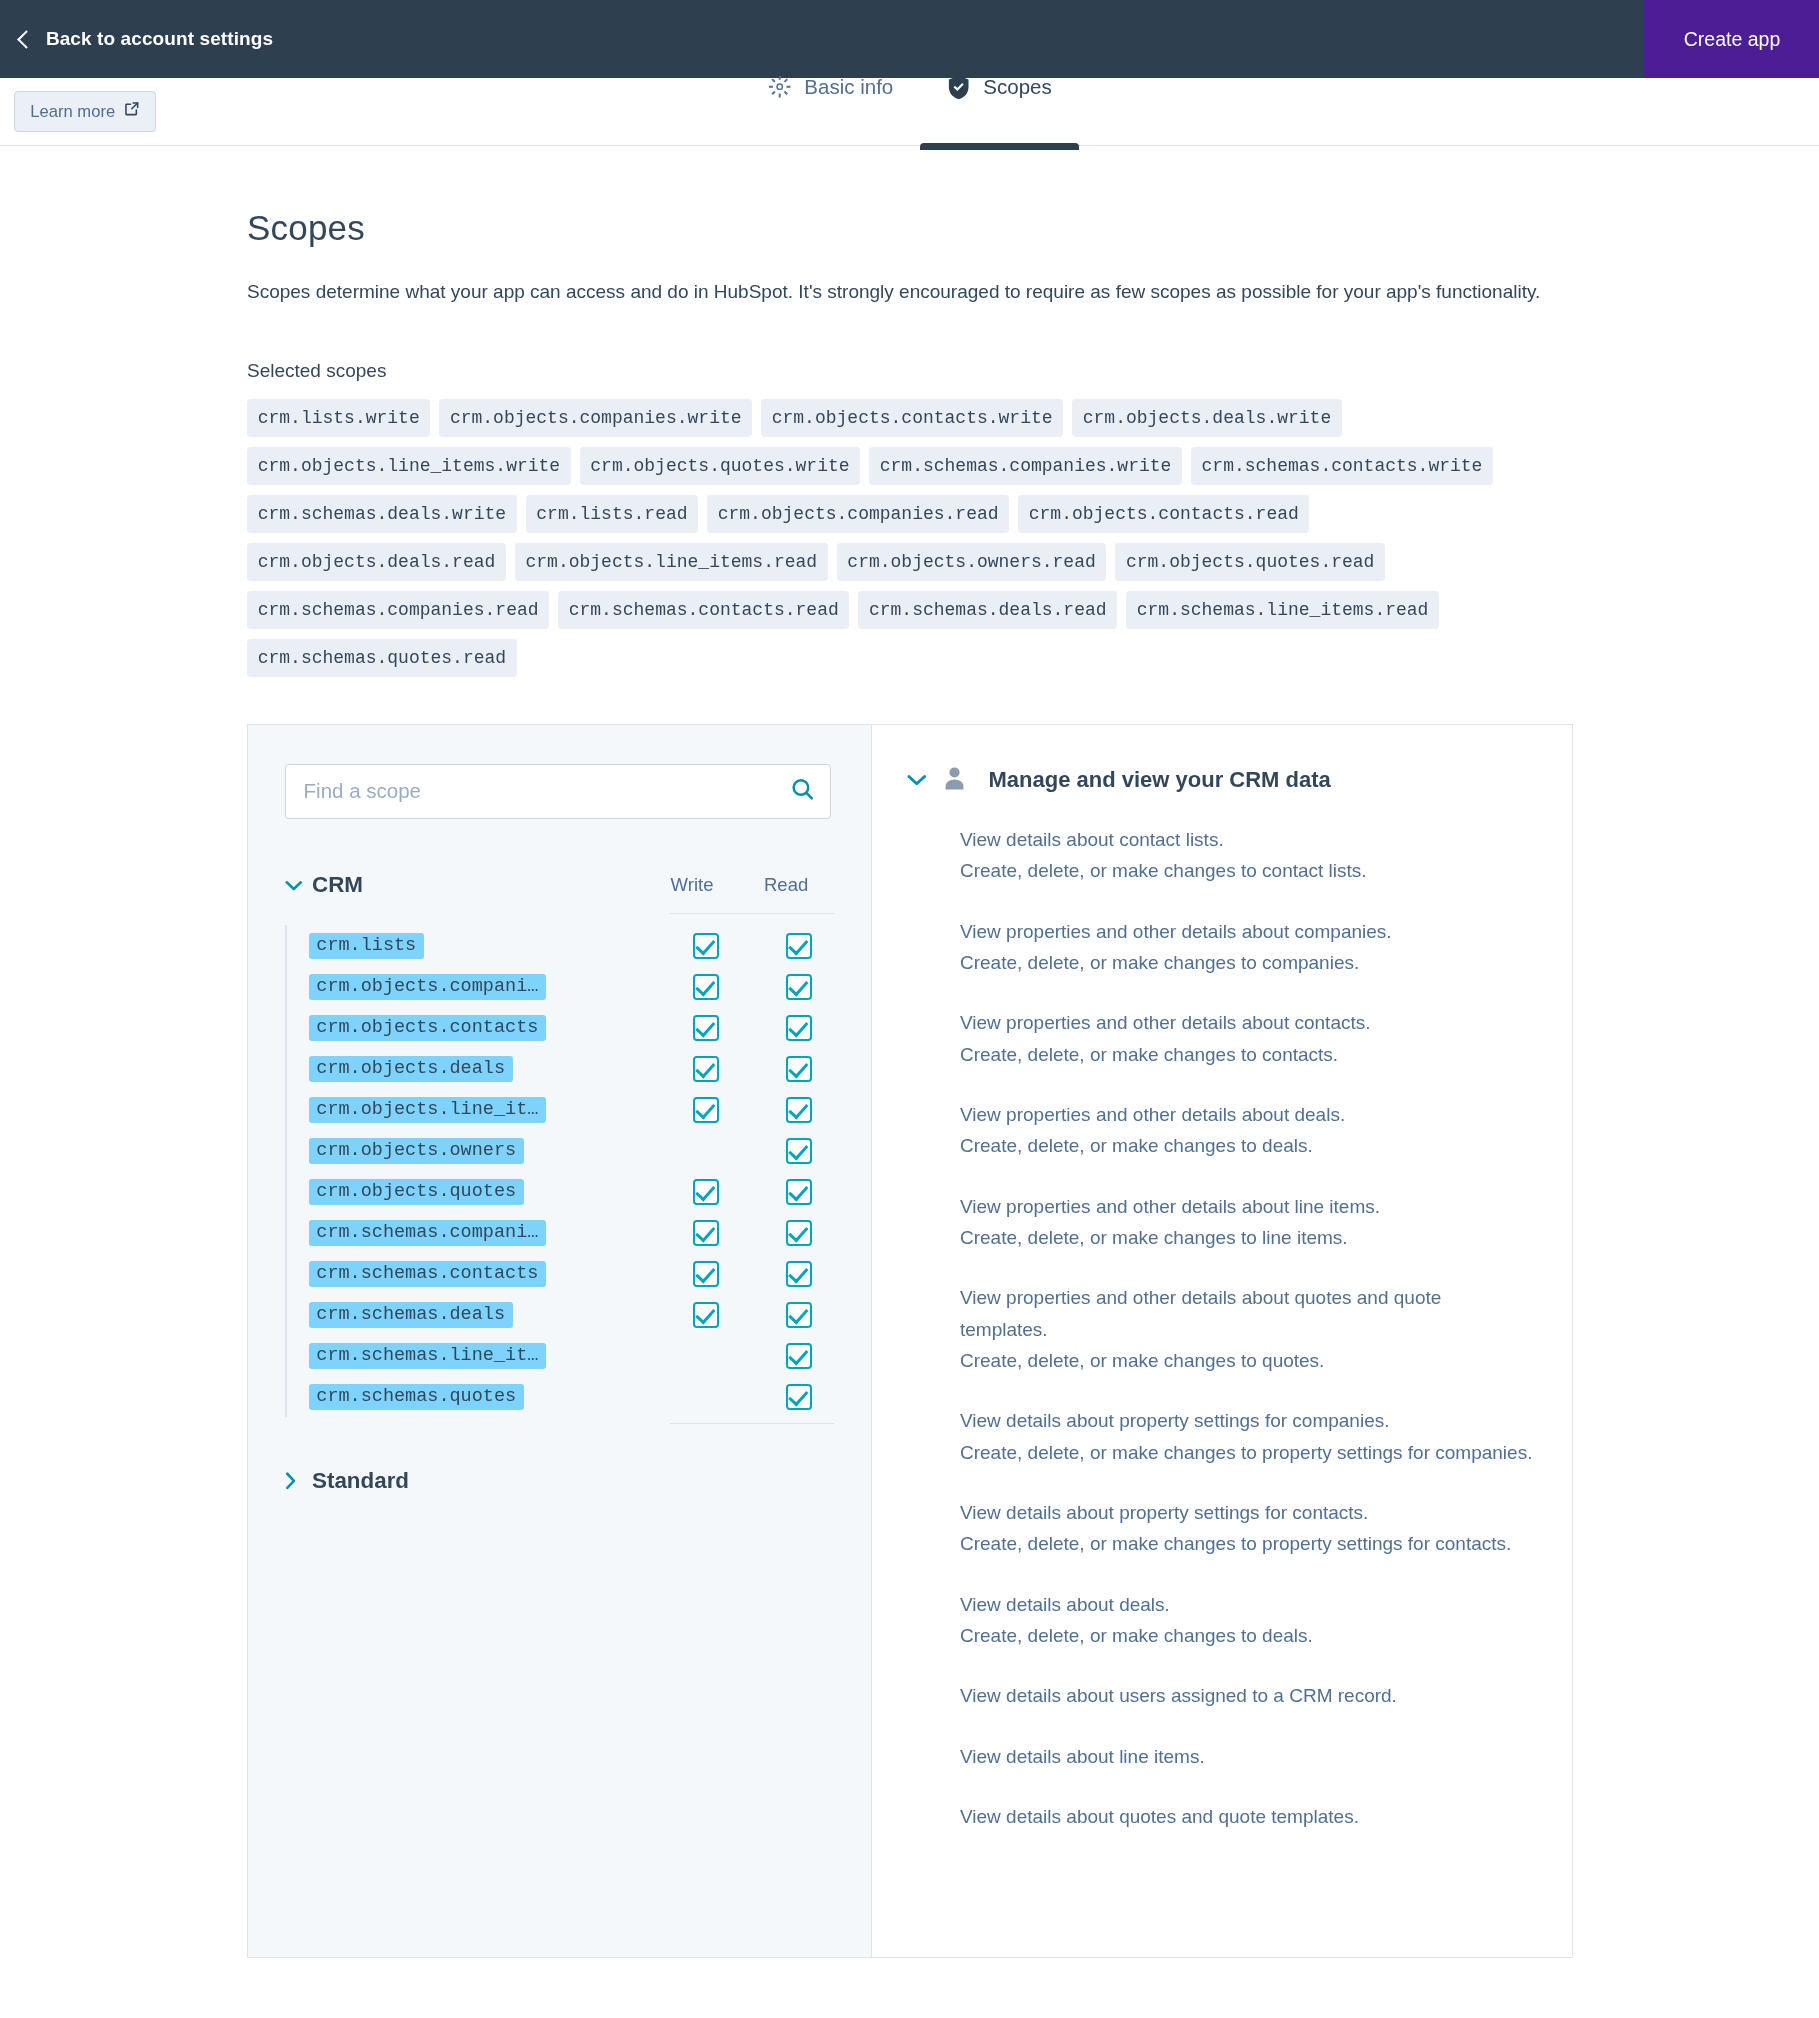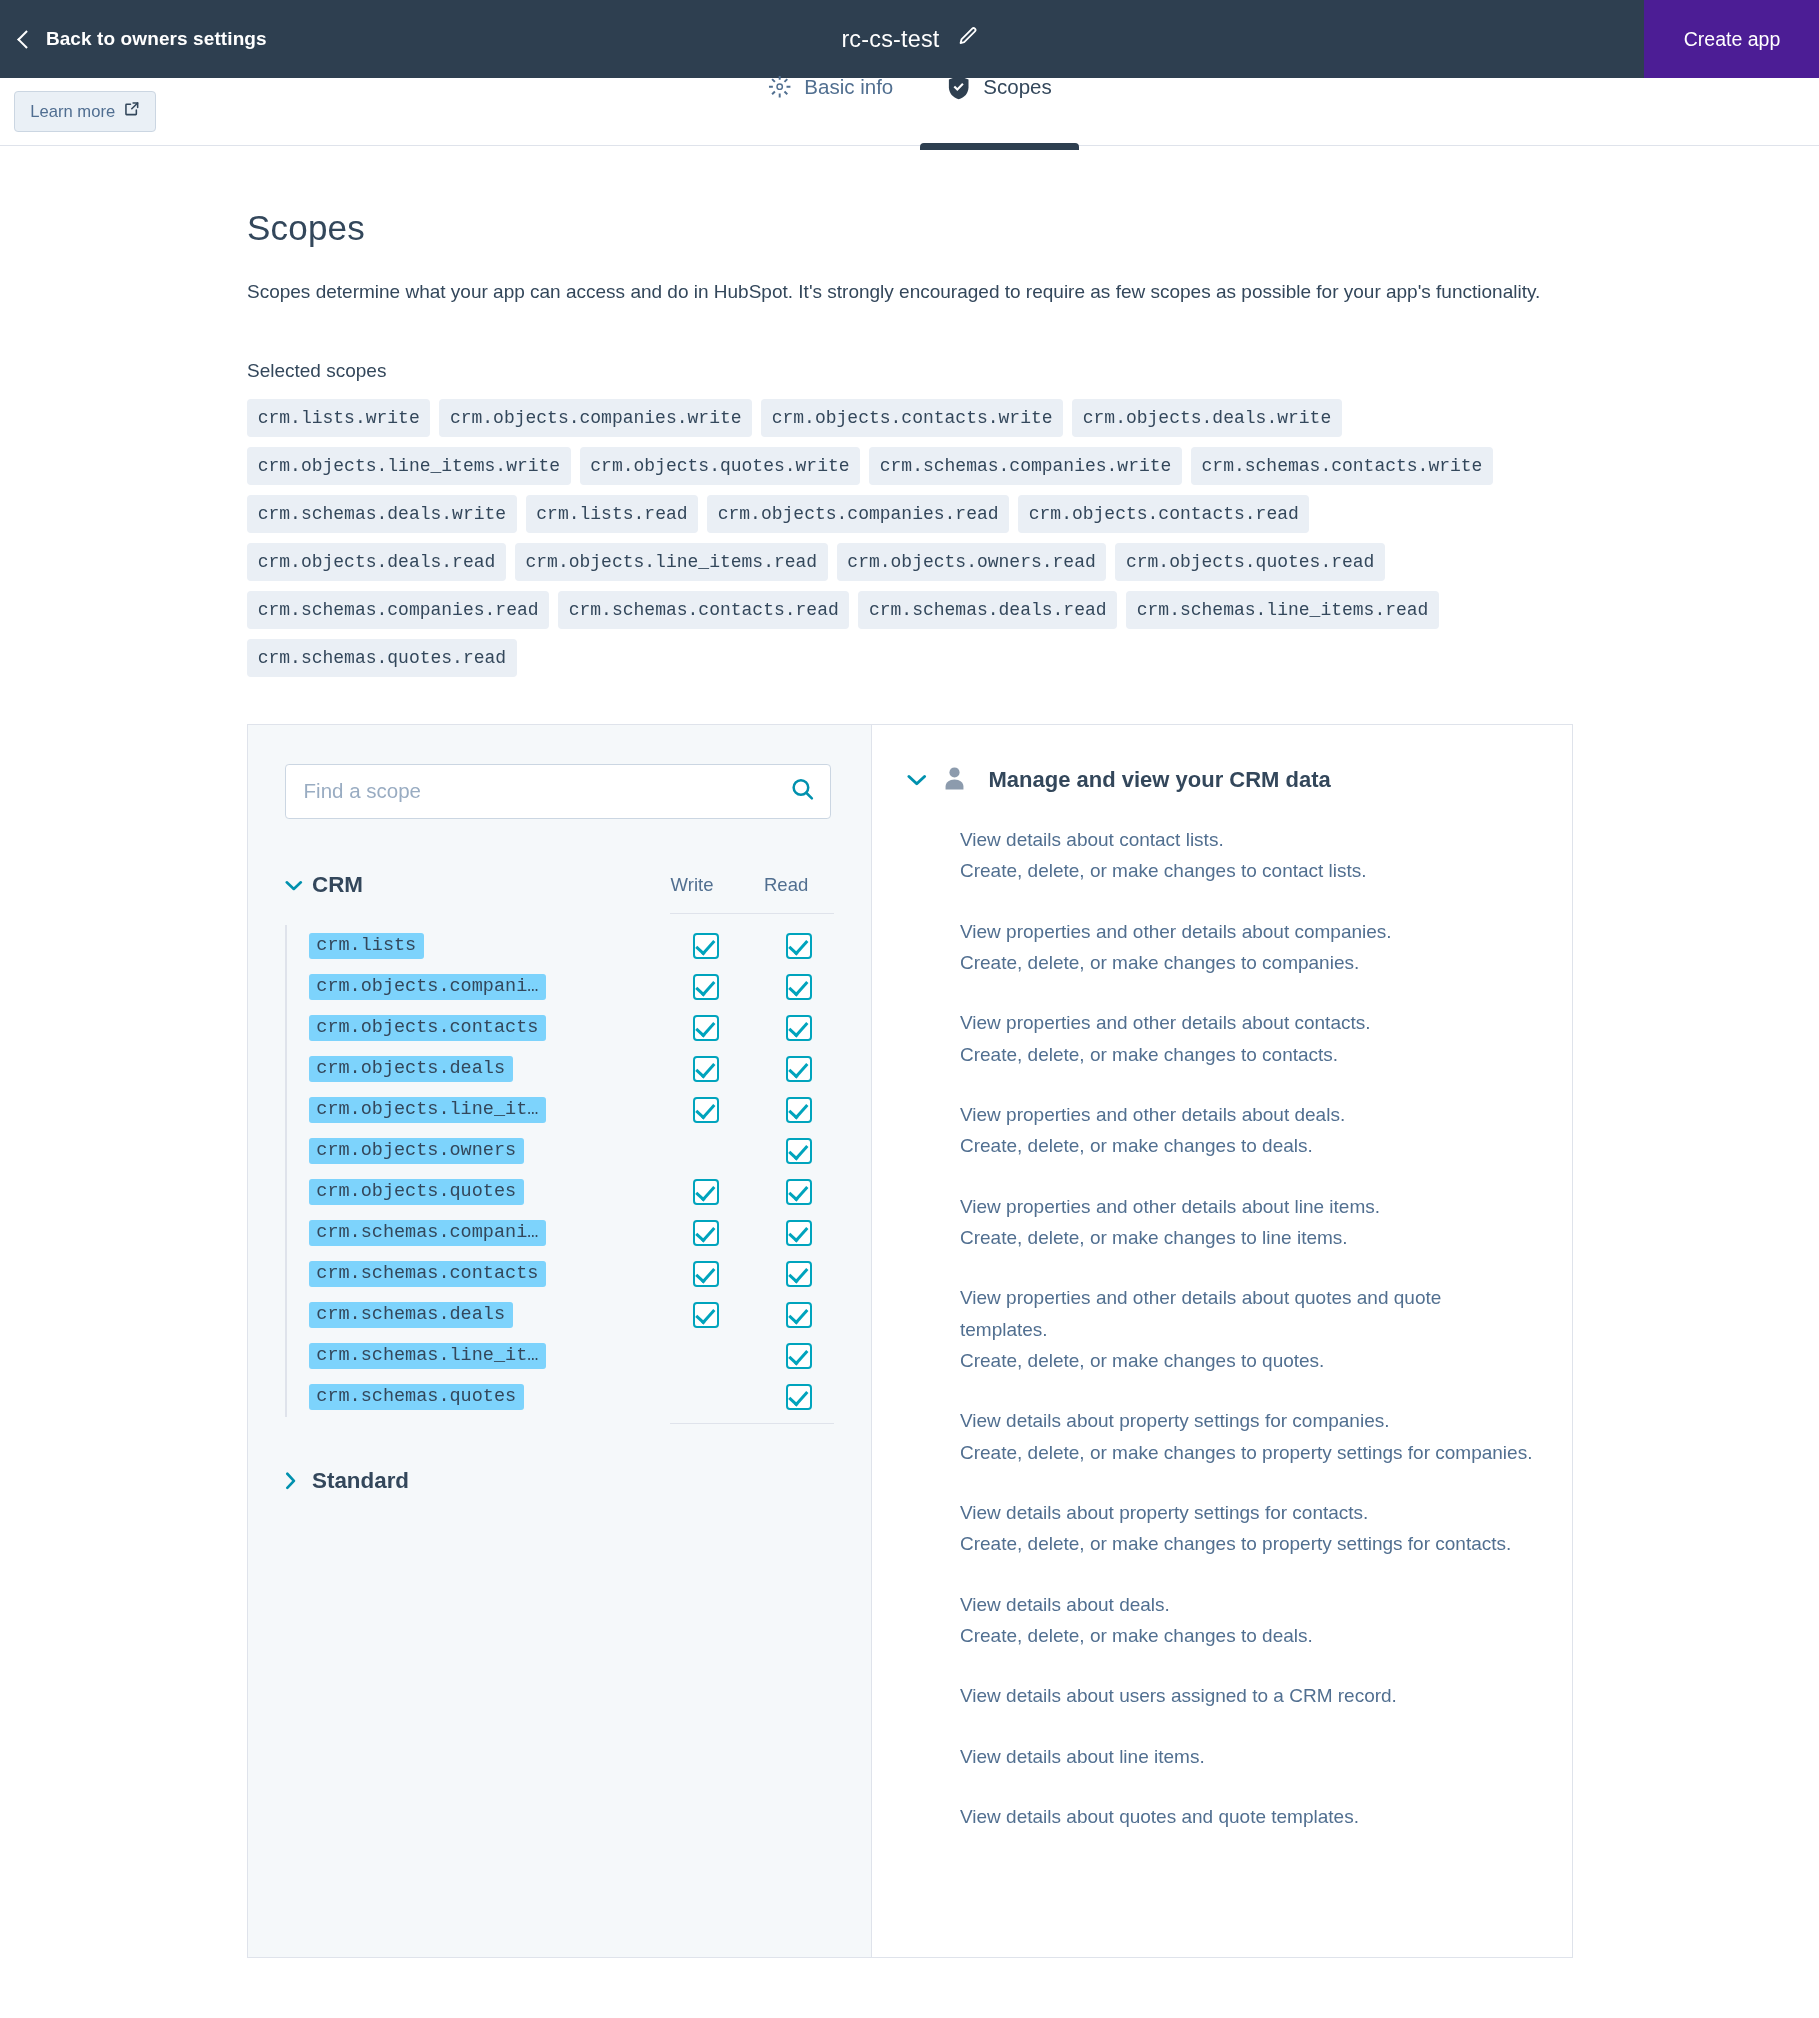--- a/index.html
+++ b/index.html
@@ -329,29 +329,21 @@
     line-height: 1.65;
     color: #516f90;
   }
 </style>
 </head>
 <body>
 
 <div class="topbar">
   <div class="back-link">
     <span class="back-chevron"></span>
-    <span class="back-text">Back to owners settings</span>
-  </div>
-  <div class="app-title-wrap">
-    <span class="app-title">rc-cs-test</span>
-    <span class="pencil-icon">
-      <svg width="21.5" height="21.5" viewBox="0 0 24 24" fill="none" stroke="#ffffff" stroke-width="2" stroke-linecap="round" stroke-linejoin="round">
-        <path d="M17 3a2.1 2.1 0 0 1 3 3L8 18l-4 1 1-4z"></path>
-      </svg>
-    </span>
+    <span class="back-text">Back to account settings</span>
   </div>
   <button class="create-app-btn">Create app</button>
 </div>
 
 <div class="subnav">
   <button class="learn-more">
     <span>Learn more</span>
     <span>
       <svg width="15.6" height="15.6" viewBox="0 0 24 24" fill="none" stroke="#33475b" stroke-width="2.4" stroke-linecap="round" stroke-linejoin="round">
         <path d="M14 3h7v7"></path>

